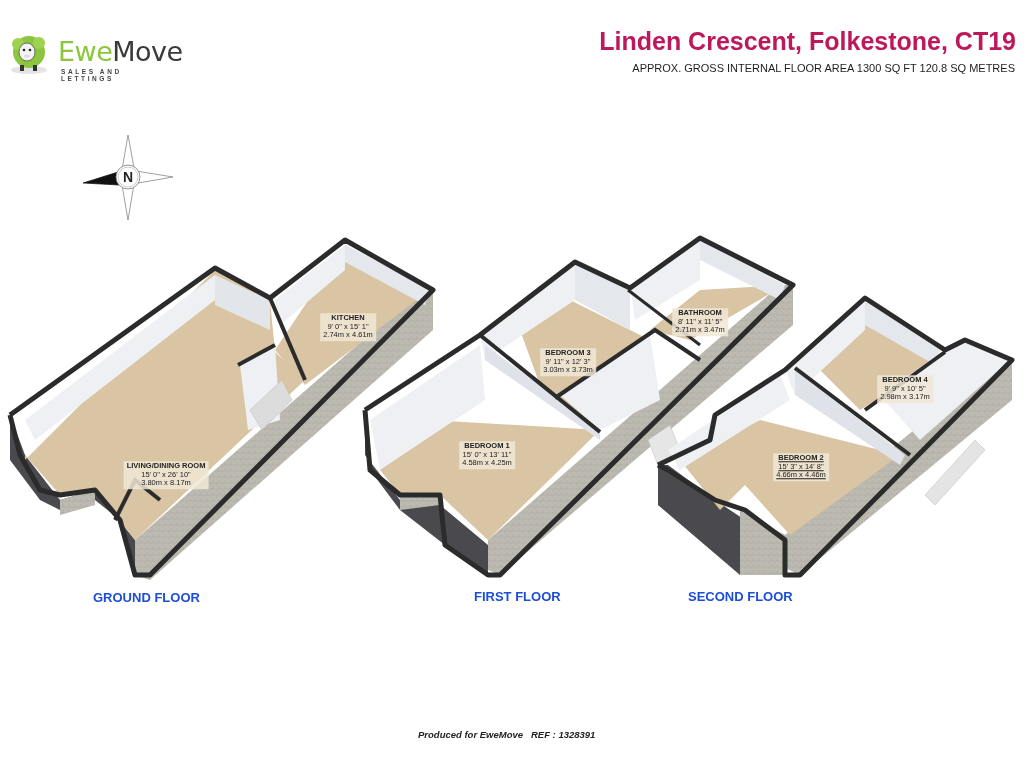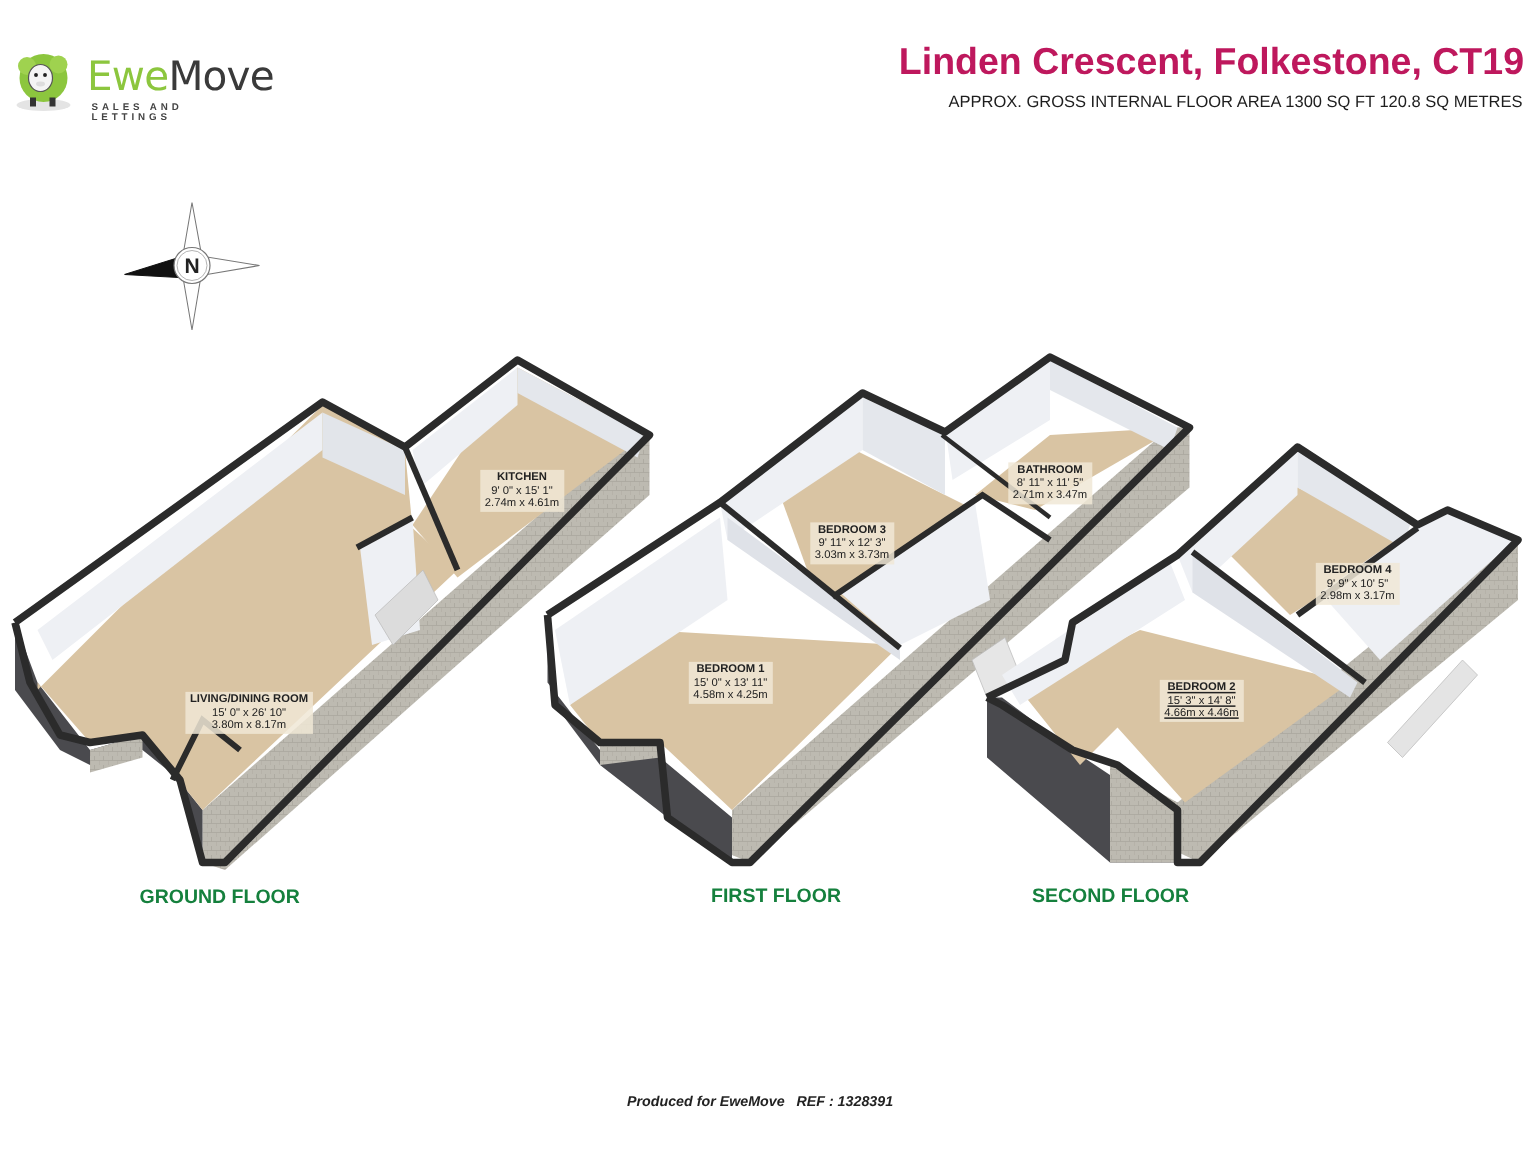--- a/index.html
+++ b/index.html
@@ -9,21 +9,21 @@
   .logo-word .ewe { color:#8cc63e; }
   .logo-word .move { color:#3a3a3a; }
   .logo-sub { position:absolute; left:55px; top:38px; font-size:6.5px; letter-spacing:2.6px; color:#444; font-weight:bold; }
   .title { position:absolute; right:8px; top:27px; font-size:25px; font-weight:bold; color:#be185d; white-space:nowrap; }
   .subtitle { position:absolute; right:9px; top:62px; font-size:11px; font-weight:normal; color:#1e1e1e; white-space:nowrap; }
   .compass { position:absolute; left:78px; top:130px; width:100px; height:95px; }
   .plans { position:absolute; left:0; top:0; width:1024px; height:768px; }
   .room-label { position:absolute; background:rgba(240,232,214,0.85); font-size:7.5px; line-height:8.5px; text-align:center; padding:1px 3px; color:#222; white-space:nowrap; transform:translate(-50%,-50%); }
   .room-label .nm { font-weight:bold; display:block; }
   .room-label span { display:block; }
-  .floor-label { position:absolute; font-size:13px; font-weight:bold; color:#15803d; white-space:nowrap; }
+  .floor-label { position:absolute; font-size:13px; font-weight:bold; color:#1d4ed8; white-space:nowrap; }
   .footer { position:absolute; left:418px; top:729px; font-size:9.5px; font-weight:bold; color:#222; white-space:pre;font-style:italic; }
 </style>
 </head>
 <body>
 
 <div class="logo">
   <svg width="46" height="48" viewBox="0 0 46 48" style="position:absolute;left:0;top:0;">
     <ellipse cx="23" cy="40" rx="18" ry="4" fill="#e4e4e4"></ellipse>
     <circle cx="23" cy="22" r="16" fill="#8cc63e"></circle>
     <circle cx="12" cy="14" r="6" fill="#9fd24f"></circle>

